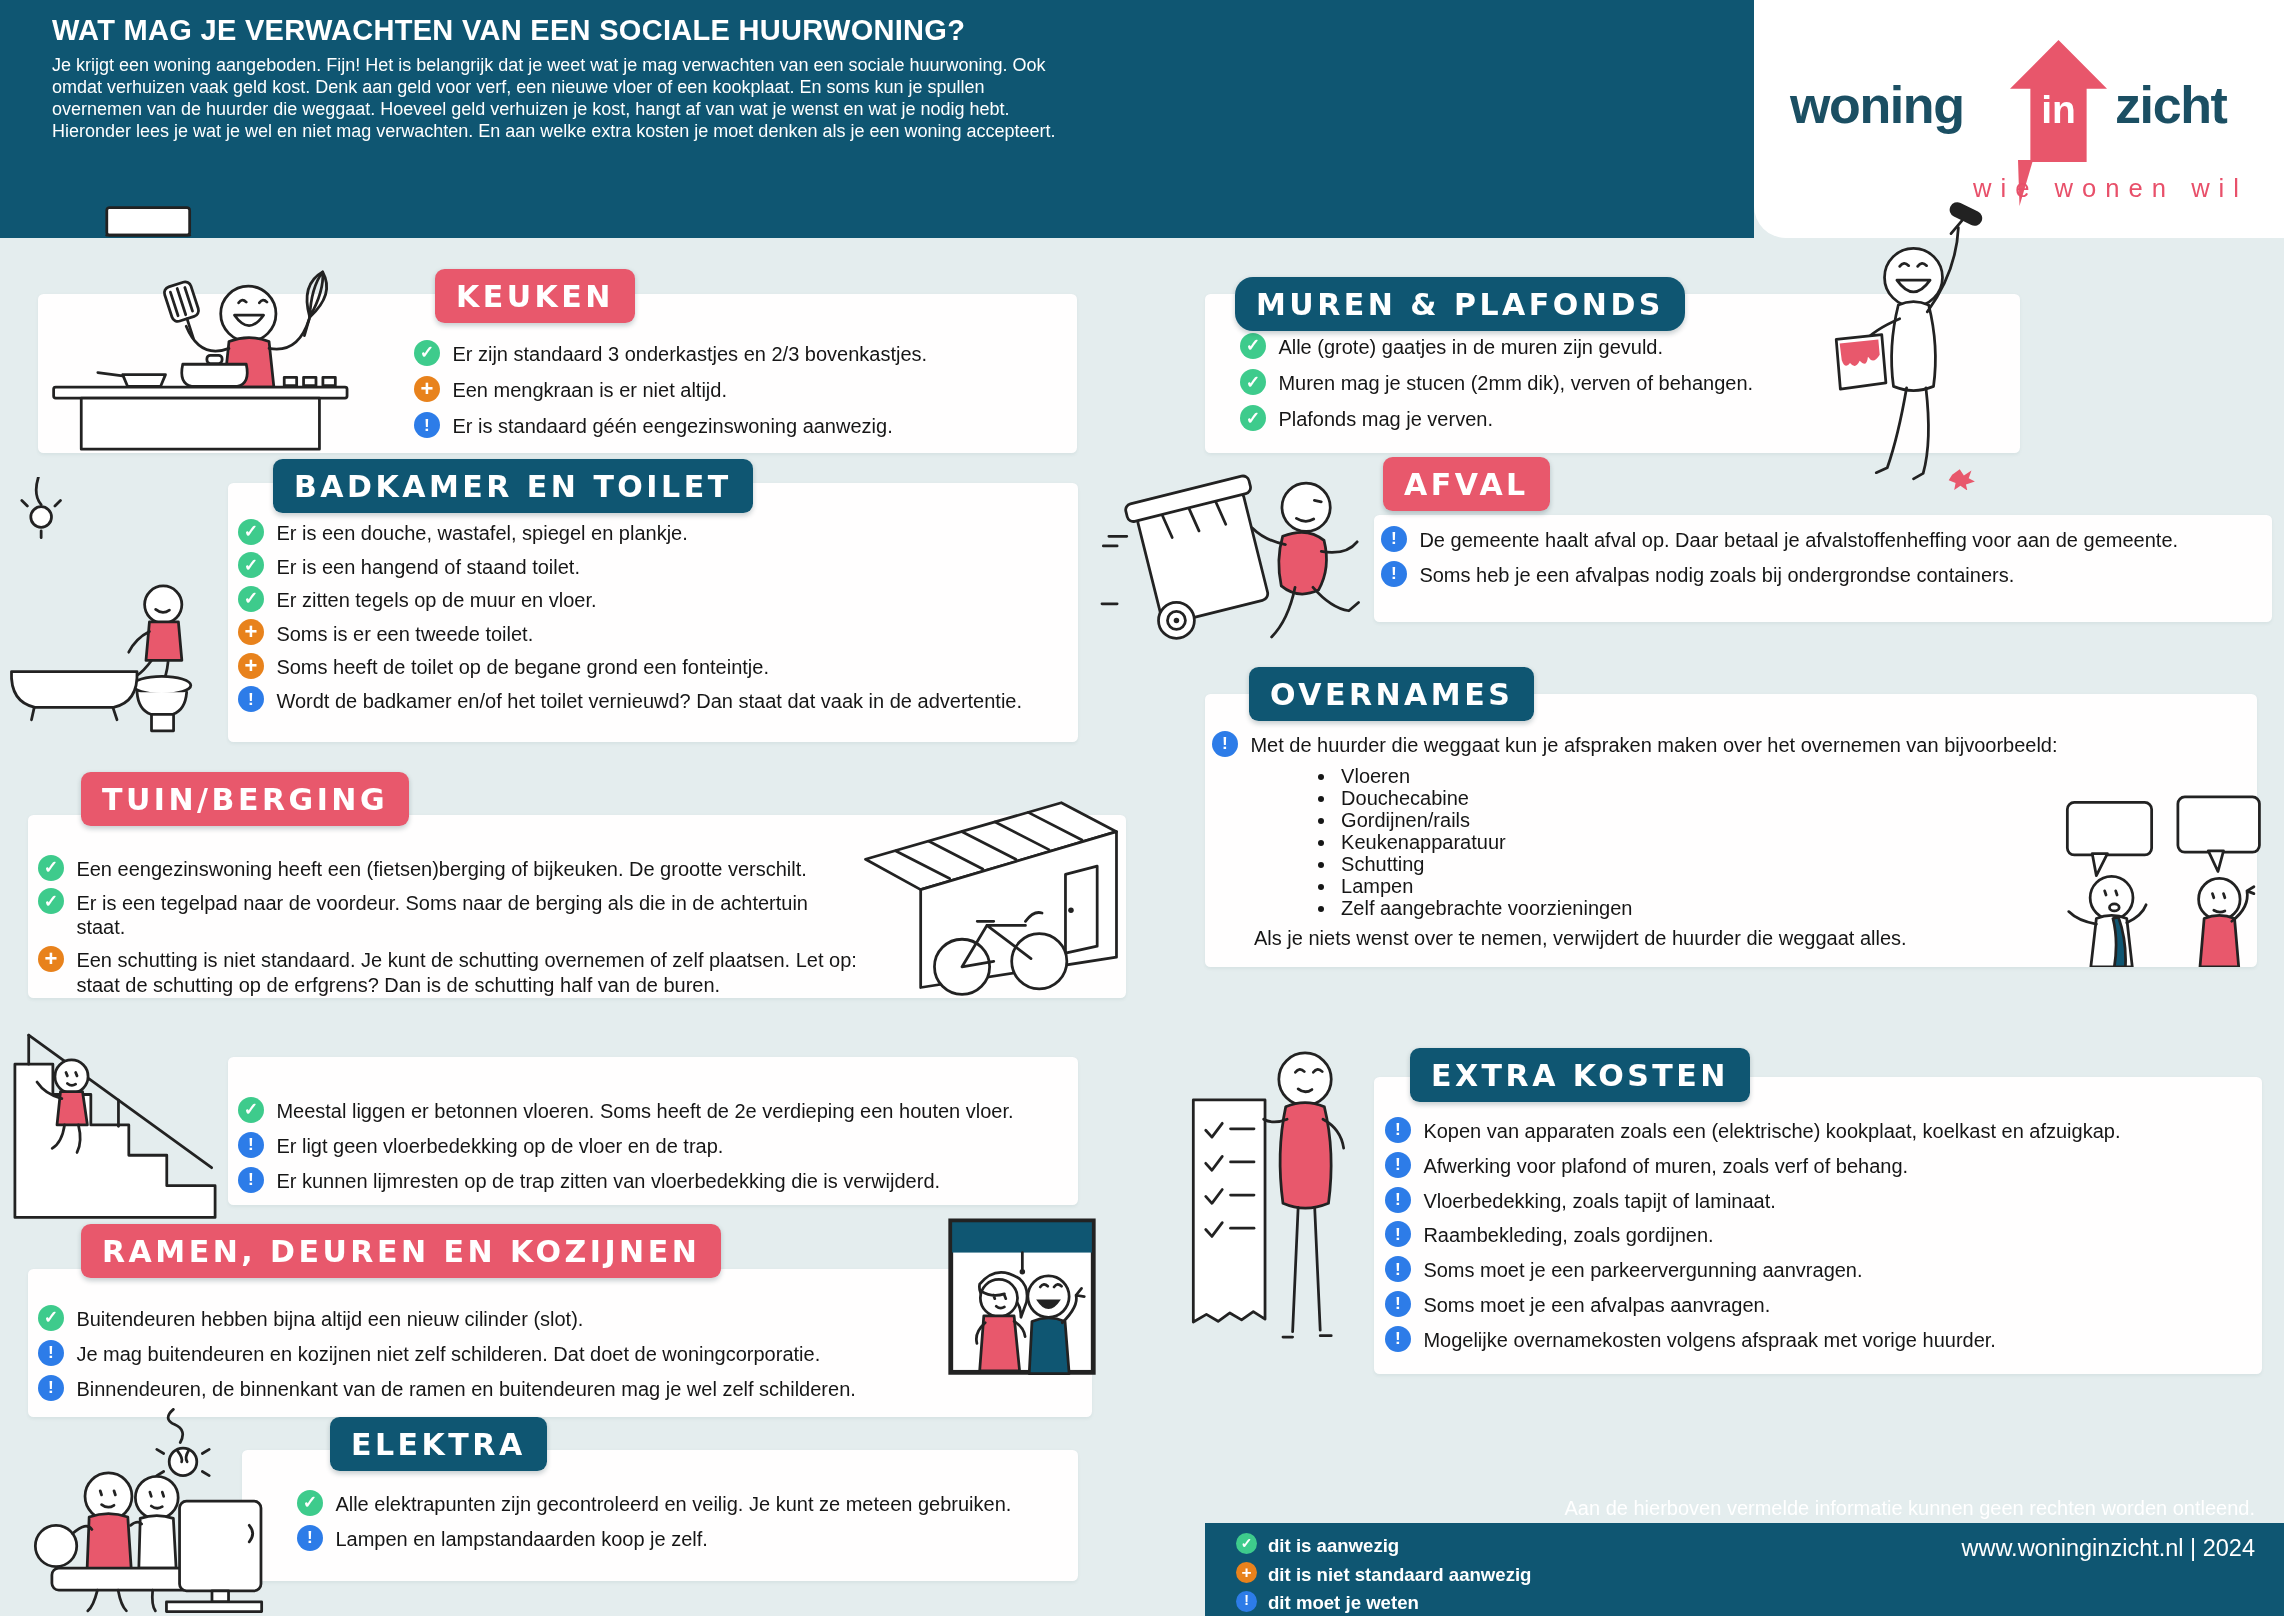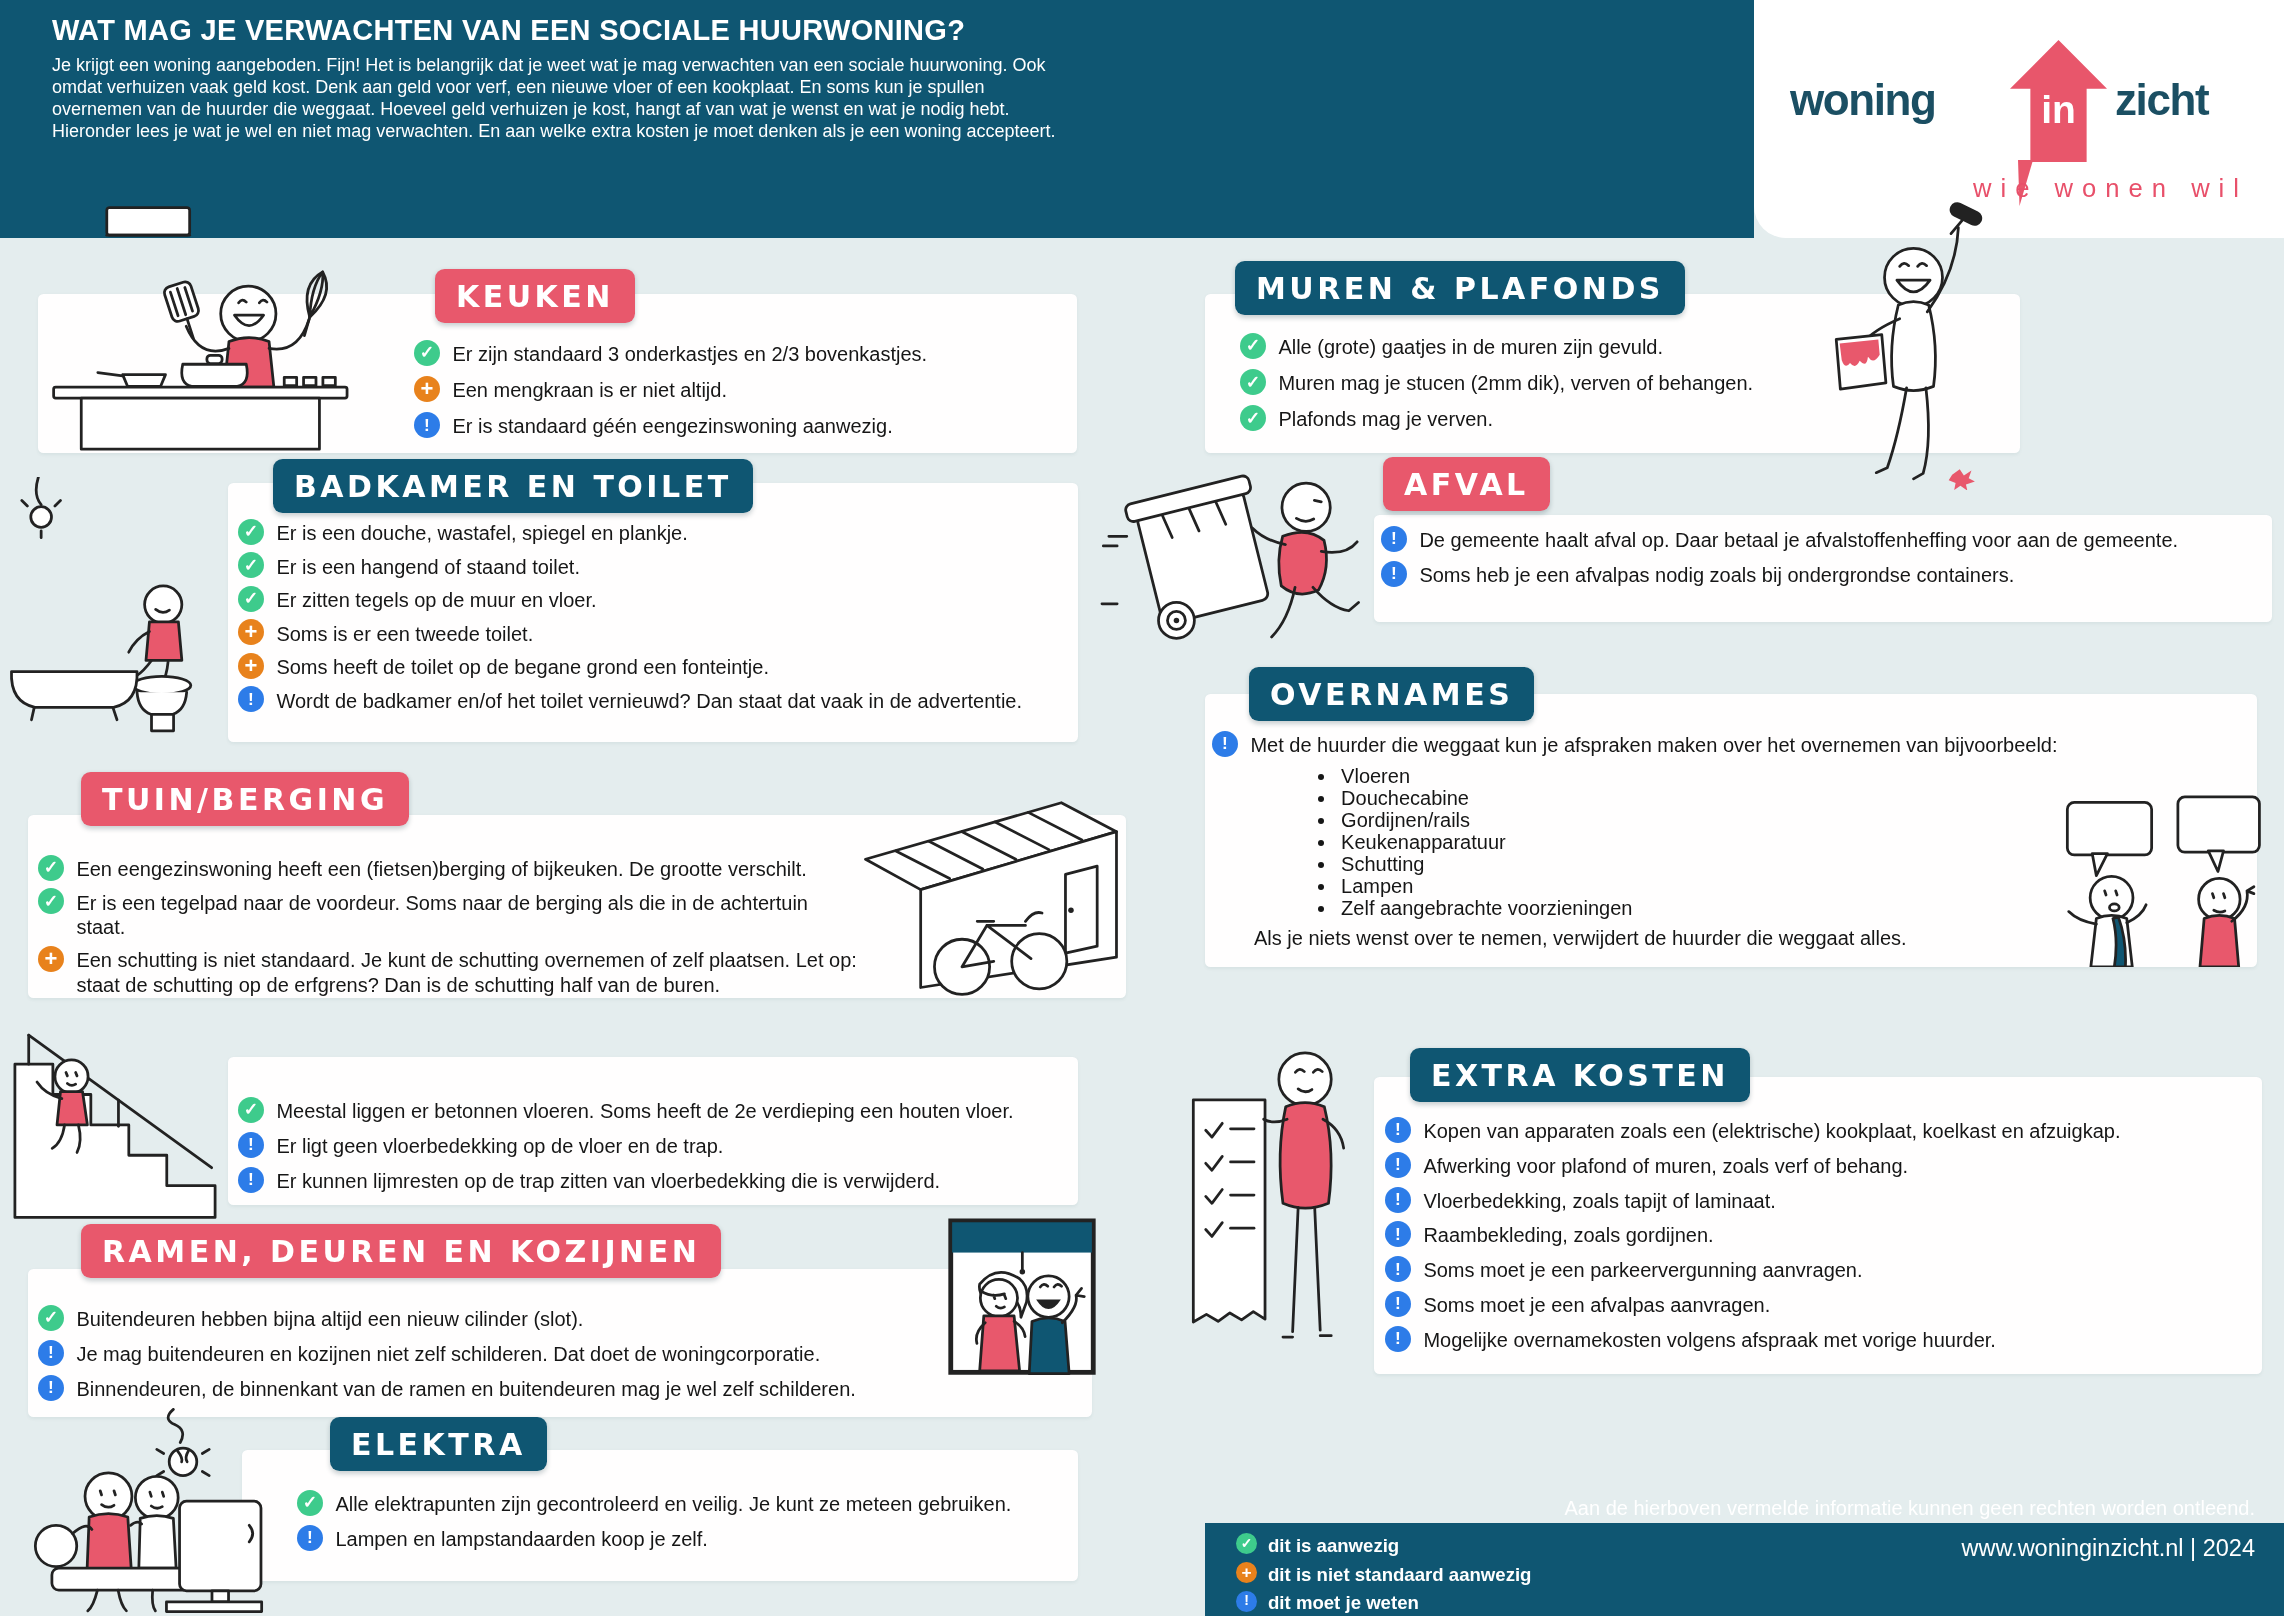--- a/index.html
+++ b/index.html
@@ -6,21 +6,21 @@
   .page {
     position:relative; width:2284px; height:1616px;
     background:#e4edee; overflow:hidden;
     font-family:"Liberation Sans", sans-serif; color:#1a1a1a;
   }
   
   .top-band { position:absolute; left:0; top:0; width:1754px; height:238px; background:#0f5672; }
   .top-title { position:absolute; left:52px; top:14px; width:1678px; font-size:29px; font-weight:700; color:#fff; letter-spacing:0.3px; }
   .top-intro { position:absolute; left:52px; top:54px; width:1685px; font-size:18px; line-height:1.23; color:#fff; white-space:pre-line; }
   .logo-card { position:absolute; left:1754px; top:0; width:530px; height:238px; background:#fff; border-radius:0 0 0 32px; }
-  .logo-word { position:absolute; font-size:44px; font-weight:700; color:#1b4f63; letter-spacing:-1.4px; }
+  .logo-word { position:absolute; font-size:52px; font-weight:700; color:#1b4f63; letter-spacing:-1.4px; }
   .lw1 { left:1790px; top:75px; }
   .lw3 { left:2115px; top:75px; }
   .logo-house { position:absolute; left:2010px; top:40px; width:97px; height:122px; background:#e8566b;
     clip-path:polygon(50% 0%, 100% 40%, 79% 40%, 79% 100%, 21% 100%, 21% 40%, 0% 40%); }
   .logo-house-in { position:absolute; left:2010px; top:88px; width:97px; text-align:center; font-size:39px; font-weight:700; color:#fff; }
   .logo-tail { position:absolute; left:2018px; top:160px; width:15px; height:46px; background:#e8566b;
     clip-path:polygon(0 0, 100% 0, 10% 100%); }
   .logo-tagline { position:absolute; right:36px; top:174px; font-size:25.6px; letter-spacing:9px; color:#e8506a; font-weight:500; }
   
   .panel { position:absolute; background:#fffefe; border-radius:5.5px; box-shadow:0 1.4px 3.5px rgba(20,60,70,.06); }
@@ -49,21 +49,21 @@
   .p-muren    { left:1205px; top:294px;  width:815px; height:159px; }
   .p-badkamer { left:228px;  top:483px;  width:850px; height:259px; }
   .p-afval    { left:1374px; top:515px;  width:898px; height:107px; }
   .p-overnames{ left:1205px; top:694px; width:1052px; height:273px; }
   .p-tuin     { left:28px;   top:815px; width:1098px; height:183px; }
   .p-vloeren  { left:228px;  top:1057px; width:850px; height:148px; }
   .p-extra    { left:1374px; top:1077px; width:888px; height:297px; }
   .p-ramen    { left:28px;   top:1269px; width:1064px; height:148px; }
   .p-elektra  { left:242px;  top:1450px; width:836px; height:131px; }
   .hb-keuken   { left:435px;  top:269px; }
-  .hb-muren    { left:1235px; top:261px; }
+  .hb-muren    { left:1235px; top:277px;border-radius:18px; }
   .hb-badkamer { left:273px;  top:459px; }
   .hb-afval    { left:1383px; top:457px; }
   .hb-tuin     { left:81px;  top:772px; }
   .hb-overnames{ left:1249px; top:667px; }
   .hb-vloeren  { left:276px;  top:1030px; }
   .hb-extra    { left:1410px; top:1048px; }
   .hb-ramen    { left:81px;  top:1224px; }
   .hb-elektra  { left:330px;  top:1417px; }
   
   .ov-intro { position:absolute; left:1212px; top:731px; width:1022px; z-index:3; }

